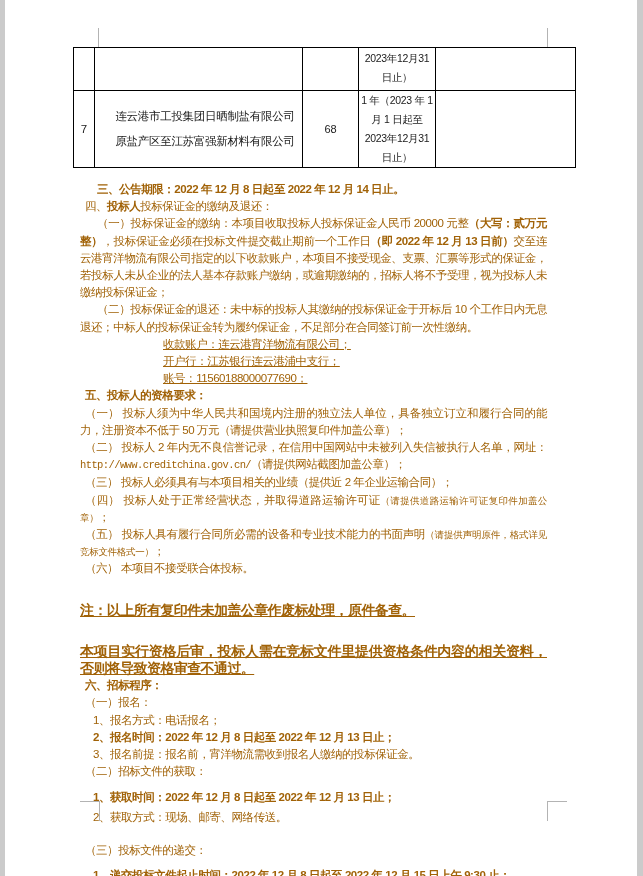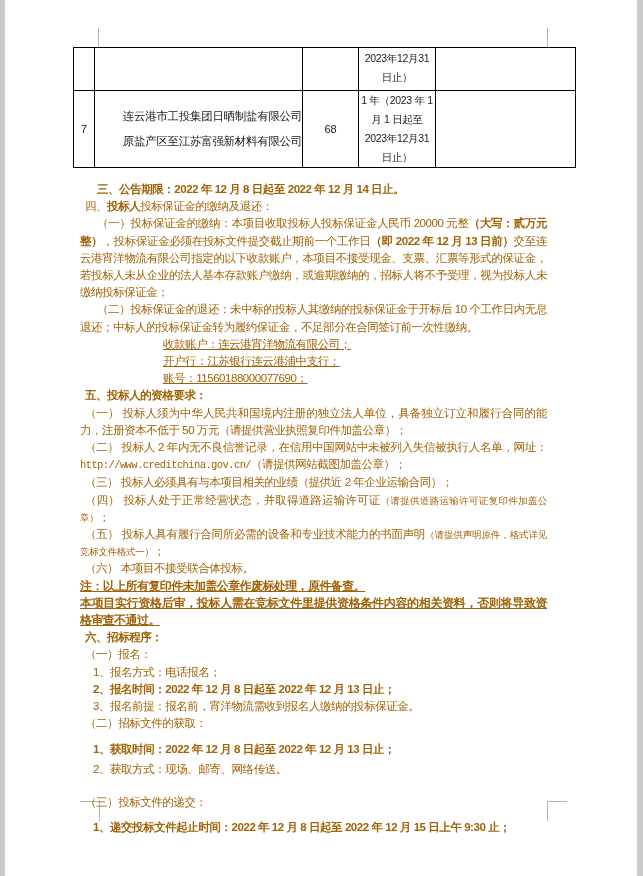--- a/index.html
+++ b/index.html
@@ -13,39 +13,39 @@
   .crop{position:absolute;width:19px;height:19px;}
   #crop-tl{left:79px;top:28px;border-right:1px solid #b3b3b3;border-bottom:1px solid #b3b3b3;}
   #crop-tr{left:547px;top:28px;border-left:1px solid #b3b3b3;border-bottom:1px solid #b3b3b3;}
   #crop-bl{left:80px;top:801px;border-top:1px solid #b3b3b3;border-right:1px solid #b3b3b3;}
   #crop-br{left:547px;top:801px;border-top:1px solid #b3b3b3;border-left:1px solid #b3b3b3;}
 
   
   #routes-table{position:absolute;left:73px;top:47px;border-collapse:collapse;table-layout:fixed;}
   #routes-table td{border:1px solid #000;padding:0;color:#1a1a1a;overflow:hidden;margin-top:17px;}
   #routes-table .c-no{width:20px;text-align:center;font-size:11.5px;}
-  #routes-table .c-route{width:194px;text-align:right;padding-left:13px;font-size:11.5px;line-height:25px;letter-spacing:-0.3px;}
+  #routes-table .c-route{width:194px;text-align:center;padding-left:13px;font-size:11.5px;line-height:25px;letter-spacing:-0.3px;}
   #routes-table .c-qty{width:55px;text-align:center;font-size:11px;}
   #routes-table .c-dur{width:76px;text-align:center;font-size:10.5px;line-height:19px;letter-spacing:-0.3px;}
   #routes-table .c-note{width:139px;}
   #routes-table tr.r1{height:43px;}
   #routes-table tr.r2{height:75px;}
   #routes-table tr.r1 .c-dur{vertical-align:top;padding-top:1px;}
 
   
   #doc-text{position:absolute;left:80px;top:181px;width:467px;color:#a16207;}
   .para{font-size:11.5px;line-height:17.2px;letter-spacing:-0.45px;text-align:justify;cursor:text;}
   .ind-a{text-indent:17px;}
   .ind-b{text-indent:5px;}
   .num{padding-left:13px;}
   .bank{padding-left:83px;text-decoration:underline;}
   .b{font-weight:bold;}
   .sm{font-size:9.5px;letter-spacing:-0.3px;}
   .mono{font-family:"Liberation Mono","DejaVu Sans Mono",monospace;font-size:10.5px;letter-spacing:-0.6px;}
-  .note{font-size:12px;font-weight:bold;text-decoration:underline;letter-spacing:-0.6px;}
+  .note{font-size:14px;font-weight:bold;text-decoration:underline;letter-spacing:-0.6px;margin-top:24px;}
   .m3{margin-top:3px;} .m4{margin-top:8px;} .m8{margin-top:16px;}
 </style>
 </head>
 <body>
 
 <div id="screen">
   <div id="edge-left" class="edge-strip"></div>
   <div id="edge-right" class="edge-strip"></div>
 
   <div id="crop-tl" class="crop"></div>

